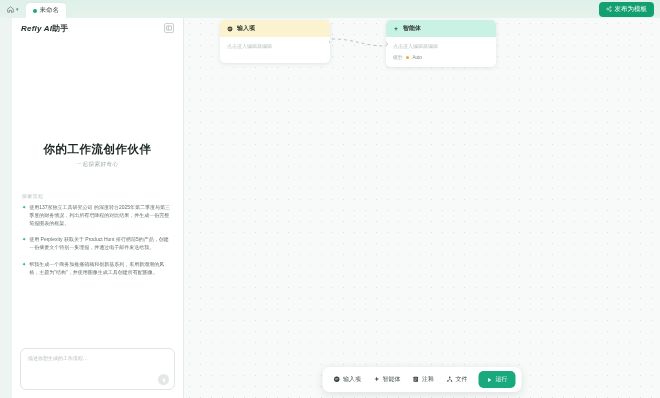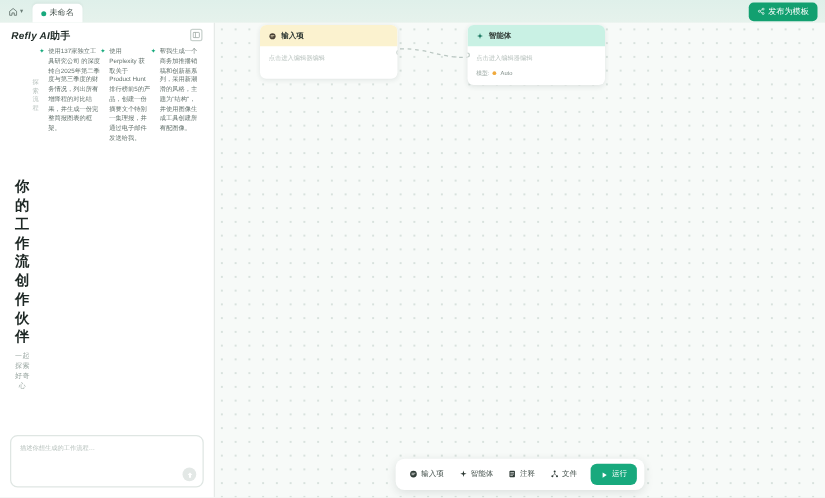--- a/index.html
+++ b/index.html
@@ -30,42 +30,42 @@
   .tb-dot { width:4px; height:4px; border-radius:50%; background:#18a97d; display:inline-block; }
   .tb-spacer { flex:1; }
   .publish-btn {
     display:flex; align-items:center; gap:3px;
     background:#12a070; color:#fff; font-size:6.5px;
     border-radius:4px; padding:3px 7px; cursor:pointer;
     margin-right:2px; border:none; white-space:nowrap;
   }
 
   
-  .body { flex:1; display:flex; min-height:0; position:relative; }
+  .body { flex:1; display:flex; min-height:0; position:relative;padding-left:12px; }
 
   
   .sidebar {
     width: 172px; flex:0 0 172px;
     background:#ffffff;
     display:flex; flex-direction:column;
     border-right:1px solid #e6eae8;
     position:relative; z-index:10;
   }
   .sb-head {
     height:20px; flex:0 0 20px;
     display:flex; align-items:center; justify-content:space-between;
     padding:0 9px;
   }
   .sb-brand { font-size:8px; color:#1f2a26; font-weight:bold; letter-spacing:.2px; }
   .sb-brand i { font-style:italic; font-weight:bold; }
   .sb-brand .sub { font-weight:bold; font-style:normal; }
   .sb-headbtn { width:10px; height:10px; border:1px solid #c9d2ce; border-radius:2px;
                 display:flex; align-items:center; justify-content:center; cursor:pointer; }
 
-  .sb-scroll { flex:1; overflow:hidden; display:flex; flex-direction:row; padding:0 10px; }
+  .sb-scroll { flex:1; overflow:hidden; display:flex; flex-direction:column; padding:0 10px; }
   .hero { margin-top:104px; text-align:center; }
   .hero-title { font-size:11.5px; font-weight:bold; color:#1d2724; letter-spacing:.5px; }
   .hero-sub { font-size:5.6px; color:#9aa7a2; margin-top:4px; letter-spacing:.4px; }
 
   .sugg-label { font-size:5px; color:#b8c2be; margin-top:24px; margin-bottom:5px; letter-spacing:.3px; }
   .sugg { display:flex; gap:3px; margin-bottom:9px; cursor:pointer; }
   .sugg-ico { font-size:5px; color:#16a97c; flex:0 0 auto; line-height:1.55; }
   .sugg-text { font-size:5px; line-height:1.55; color:#63716c; }
 
   .composer-wrap { padding:6px 8px 8px; }

